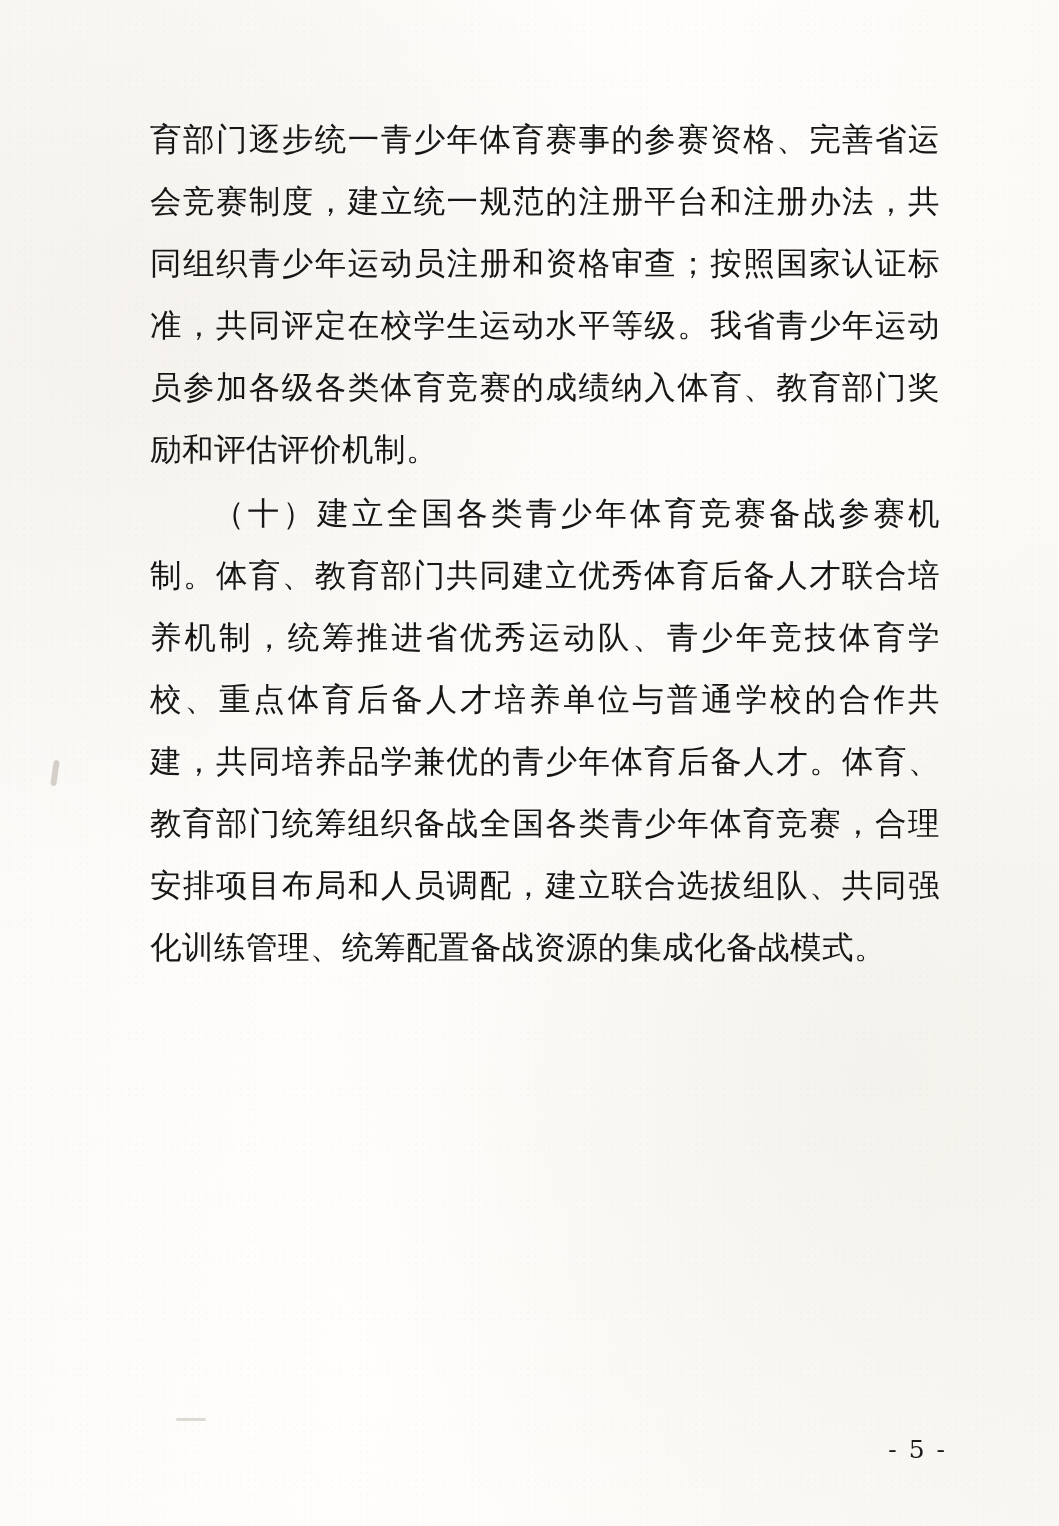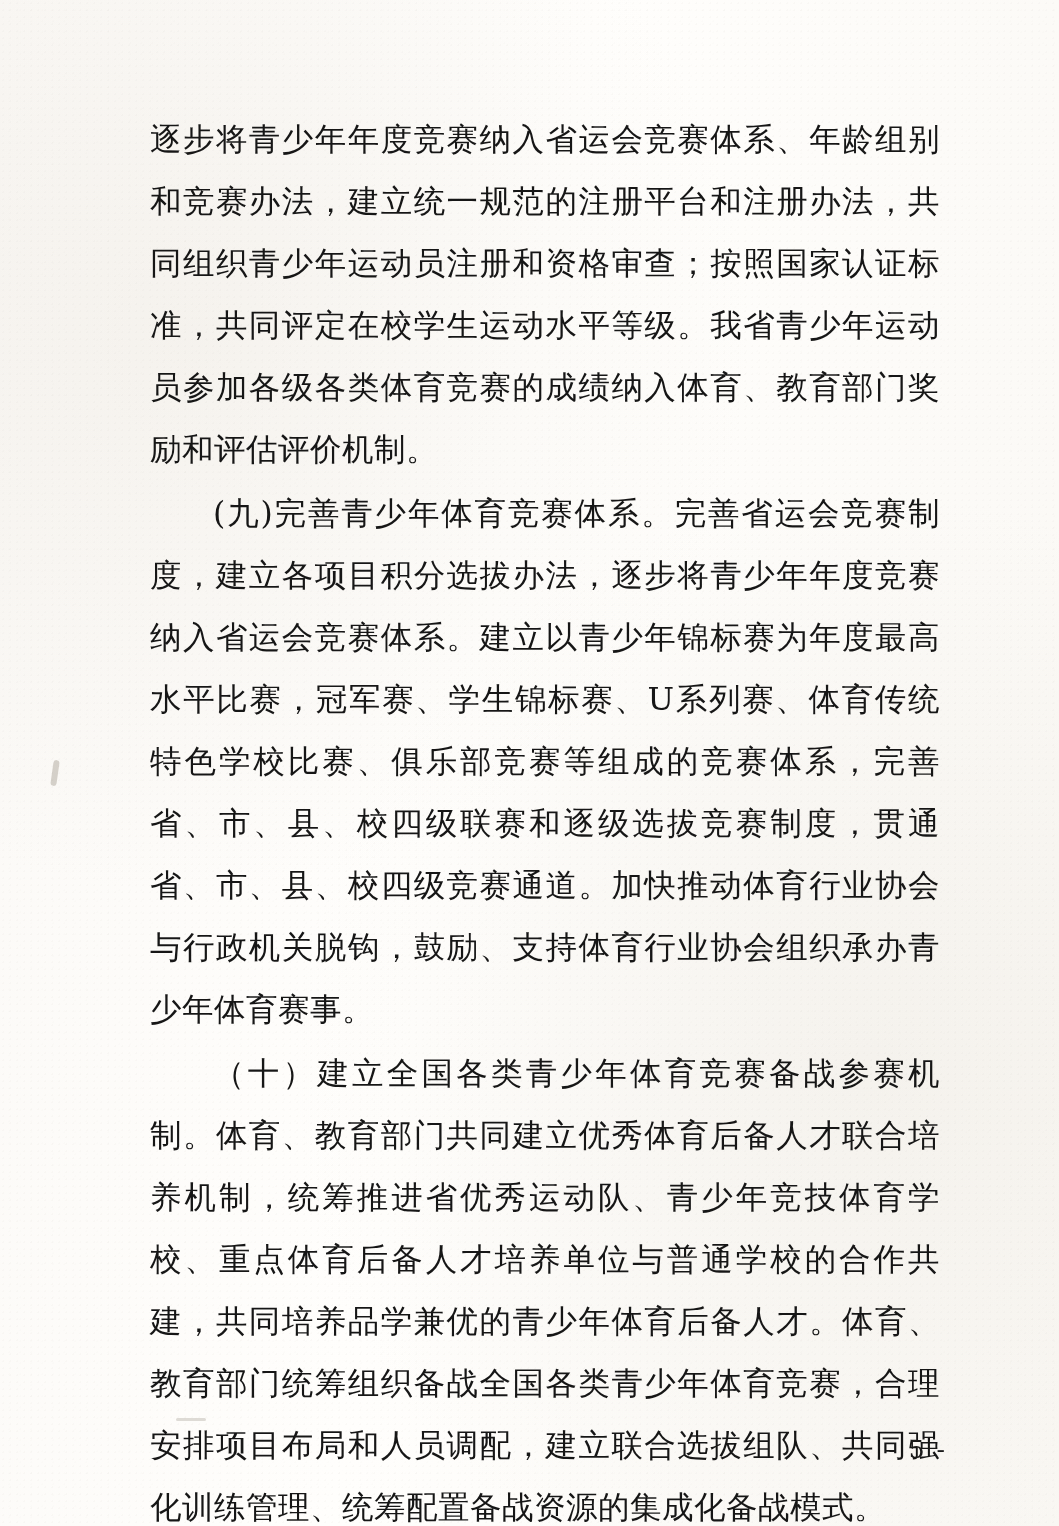--- a/index.html
+++ b/index.html
@@ -89,23 +89,22 @@
 </head>
 <body>
 
 <div class="page">
 
   <div class="edge-mark"></div>
   <div class="edge-mark2"></div>
 
   <div class="content">
 
-    <p class="para">逐步将青少年年度竞赛纳入省运会竞赛体系、年龄组别和竞赛办法，建立统一规范的注册平台和注册办法，共同组织青少年运动员注册和资格审查；按照国家认证标准，共同评定在校学生运动水平等级。我省青少年运动员参加各级各类体育竞赛的成绩纳入体育、教育部门奖励和评估评价机制。</p>
+    <p class="para">育部门逐步统一青少年体育赛事的参赛资格、完善省运会竞赛制度，建立统一规范的注册平台和注册办法，共同组织青少年运动员注册和资格审查；按照国家认证标准，共同评定在校学生运动水平等级。我省青少年运动员参加各级各类体育竞赛的成绩纳入体育、教育部门奖励和评估评价机制。</p>
 
-    <p class="para indent">(九)完善青少年体育竞赛体系。完善省运会竞赛制度，建立各项目积分选拔办法，逐步将青少年年度竞赛纳入省运会竞赛体系。建立以青少年锦标赛为年度最高水平比赛，冠军赛、学生锦标赛、U系列赛、体育传统特色学校比赛、俱乐部竞赛等组成的竞赛体系，完善省、市、县、校四级联赛和逐级选拔竞赛制度，贯通省、市、县、校四级竞赛通道。加快推动体育行业协会与行政机关脱钩，鼓励、支持体育行业协会组织承办青少年体育赛事。</p>
 
     <p class="para indent">（十）建立全国各类青少年体育竞赛备战参赛机制。体育、教育部门共同建立优秀体育后备人才联合培养机制，统筹推进省优秀运动队、青少年竞技体育学校、重点体育后备人才培养单位与普通学校的合作共建，共同培养品学兼优的青少年体育后备人才。体育、教育部门统筹组织备战全国各类青少年体育竞赛，合理安排项目布局和人员调配，建立联合选拔组队、共同强化训练管理、统筹配置备战资源的集成化备战模式。</p>
 
   </div>
 
   <div class="page-number">- 5 -</div>
 
 </div>
 
 </body></html>

